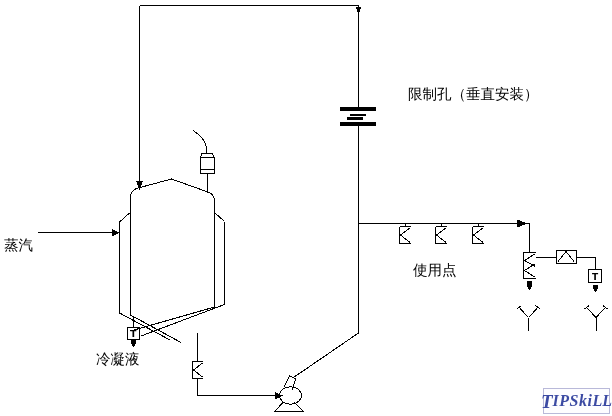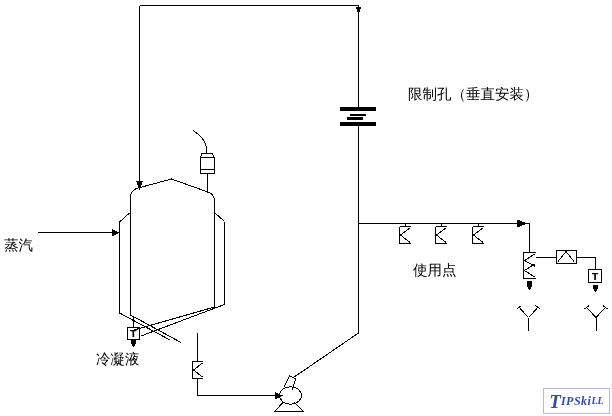--- a/index.html
+++ b/index.html
@@ -9,22 +9,22 @@
   svg line,svg path,svg polyline,svg ellipse,svg rect.outline{stroke:#000000;stroke-width:1;fill:none;}
   svg .solid{fill:#000000;stroke:none;}
   svg text{fill:#000000;font-family:"DejaVu Sans","Liberation Sans",sans-serif;}
   .lbl{font-size:14.5px;}
   .tlbl{font-size:9px;font-weight:bold;}
   .watermark{position:absolute;left:543px;top:388px;width:65px;height:24px;
              border:1px solid #b9b9d9;background:#fdfdff;display:flex;align-items:center;
              justify-content:center;font-family:"Liberation Serif","DejaVu Serif",serif;
              font-style:italic;font-weight:bold;color:#3b4aa3;line-height:1;}
   .wm-initial{font-size:19px;}
-  .wm-mid{font-size:12px;letter-spacing:0.5px;}
-  .wm-end{font-size:10px;}
+  .wm-mid{font-size:16px;letter-spacing:0.5px;}
+  .wm-end{font-size:16px;}
 </style>
 </head>
 <body>
 
 <div class="canvas">
   <svg width="612" height="416" viewBox="0 0 612 416" shape-rendering="crispEdges">
 
     <g>
       <line x1="139.5" y1="5.5" x2="358.5" y2="5.5"></line>
       <line x1="139.5" y1="5.5" x2="139.5" y2="182"></line>

